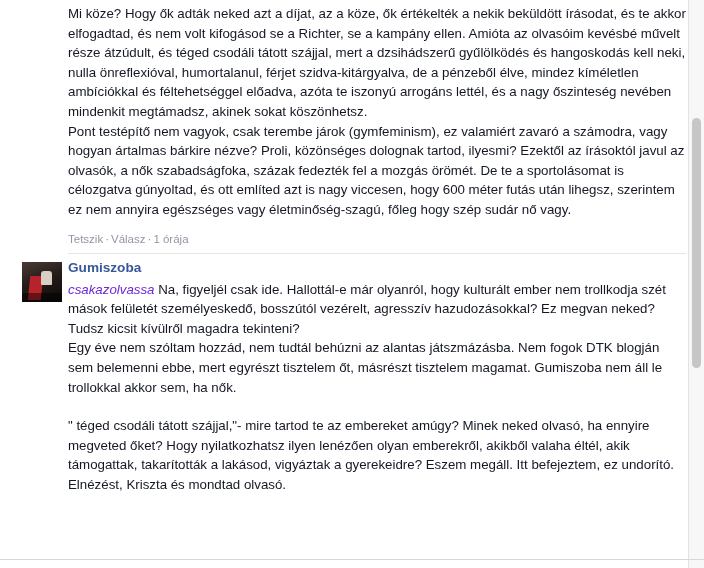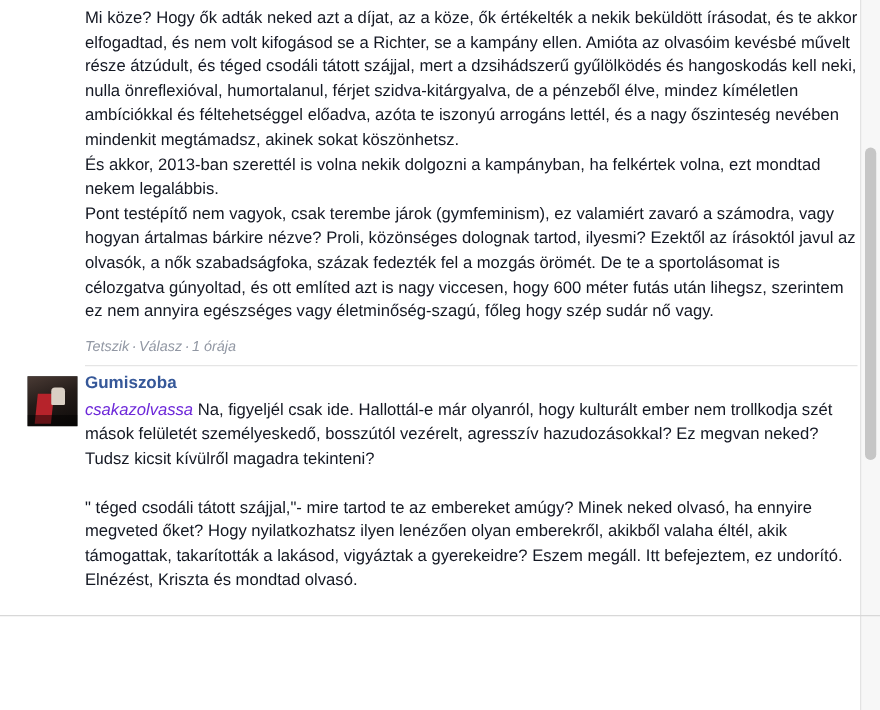--- a/index.html
+++ b/index.html
@@ -11,21 +11,21 @@
     width: 704px;
     height: 568px;
     font-family: "Liberation Sans", sans-serif;
     color: #1a1a1a;
     overflow: hidden;
     position: relative;
   }
   .page {
     position: relative;
     width: 704px;
-    height: 493px;
+    height: 560px;
     background: #ffffff;
     box-sizing: border-box;
     padding: 0;
   }
   .comment-block {
     position: relative;
     padding: 0 18px 0 68px;
   }
   .comment-body {
     font-size: 13.3px;
@@ -38,21 +38,20 @@
   }
   .top-comment {
     padding-top: 4px;
   }
   .meta-line {
     font-size: 11.5px;
     line-height: 16px;
     color: #9197a3;
     margin-top: 11px;
     padding-bottom: 6px;
-    font-style: italic;
   }
   .meta-link {
     color: #9197a3;
     text-decoration: none;
     cursor: pointer;
   }
   .meta-sep {
     color: #9197a3;
     padding: 0 2px;
   }
@@ -155,40 +154,40 @@
   }
 </style>
 </head>
 <body>
 
 <div class="page">
 
   <div class="comment-block top-comment">
     <div class="comment-body">
       <p>Mi köze? Hogy ők adták neked azt a díjat, az a köze, ők értékelték a nekik beküldött írásodat, és te akkor elfogadtad, és nem volt kifogásod se a Richter, se a kampány ellen. Amióta az olvasóim kevésbé művelt része átzúdult, és téged csodáli tátott szájjal, mert a dzsihádszerű gyűlölködés és hangoskodás kell neki, nulla önreflexióval, humortalanul, férjet szidva-kitárgyalva, de a pénzeből élve, mindez kíméletlen ambíciókkal és féltehetséggel előadva, azóta te iszonyú arrogáns lettél, és a nagy őszinteség nevében mindenkit megtámadsz, akinek sokat köszönhetsz.</p>
-      <p>És akkor, 2013-ban szerettél is volna nekik dolgozni a kampányban, ha felkértek volna, ezt mondtad nekem legalábbis.</p>
       <p>Pont testépítő nem vagyok, csak terembe járok (gymfeminism), ez valamiért zavaró a számodra, vagy hogyan ártalmas bárkire nézve? Proli, közönséges dolognak tartod, ilyesmi? Ezektől az írásoktól javul az olvasók, a nők szabadságfoka, százak fedezték fel a mozgás örömét. De te a sportolásomat is célozgatva gúnyoltad, és ott említed azt is nagy viccesen, hogy 600 méter futás után lihegsz, szerintem ez nem annyira egészséges vagy életminőség-szagú, főleg hogy szép sudár nő vagy.</p>
     </div>
     <div class="meta-line">
       <a class="meta-link">Tetszik</a><span class="meta-sep">·</span><a class="meta-link">Válasz</a><span class="meta-sep">·</span><span class="meta-link">1 órája</span>
     </div>
   </div>
 
   <div class="divider"></div>
 
   <div class="reply-block">
     <div class="avatar">
       <div class="av-dark"></div>
       <div class="av-red"></div>
       <div class="av-light"></div>
       <div class="av-shade"></div>
     </div>
     <a class="author-name">Gumiszoba</a>
     <div class="comment-body">
       <p><a class="mention">csakazolvassa</a><span> Na, figyeljél csak ide. Hallottál-e már olyanról, hogy kulturált ember nem trollkodja szét mások felületét személyeskedő, bosszútól vezérelt, agresszív hazudozásokkal? Ez megvan neked? Tudsz kicsit kívülről magadra tekinteni?</span></p>
+      <p>Egy éve nem szóltam hozzád, nem tudtál behúzni az alantas játszmázásba. Nem fogok DTK blogján sem belemenni ebbe, mert egyrészt tisztelem őt, másrészt tisztelem magamat. Gumiszoba nem áll le trollokkal akkor sem, ha nők.</p>
       <div class="para-gap"></div>
       <p>" téged csodáli tátott szájjal,"- mire tartod te az embereket amúgy? Minek neked olvasó, ha ennyire megveted őket? Hogy nyilatkozhatsz ilyen lenézően olyan emberekről, akikből valaha éltél, akik támogattak, takarították a lakásod, vigyáztak a gyerekeidre? Eszem megáll. Itt befejeztem, ez undorító.</p>
       <p>Elnézést, Kriszta és mondtad olvasó.</p>
     </div>
   </div>
 
   <div class="scrollbar">
     <div class="scroll-thumb"></div>
   </div>
   <div class="bottom-edge"></div>

